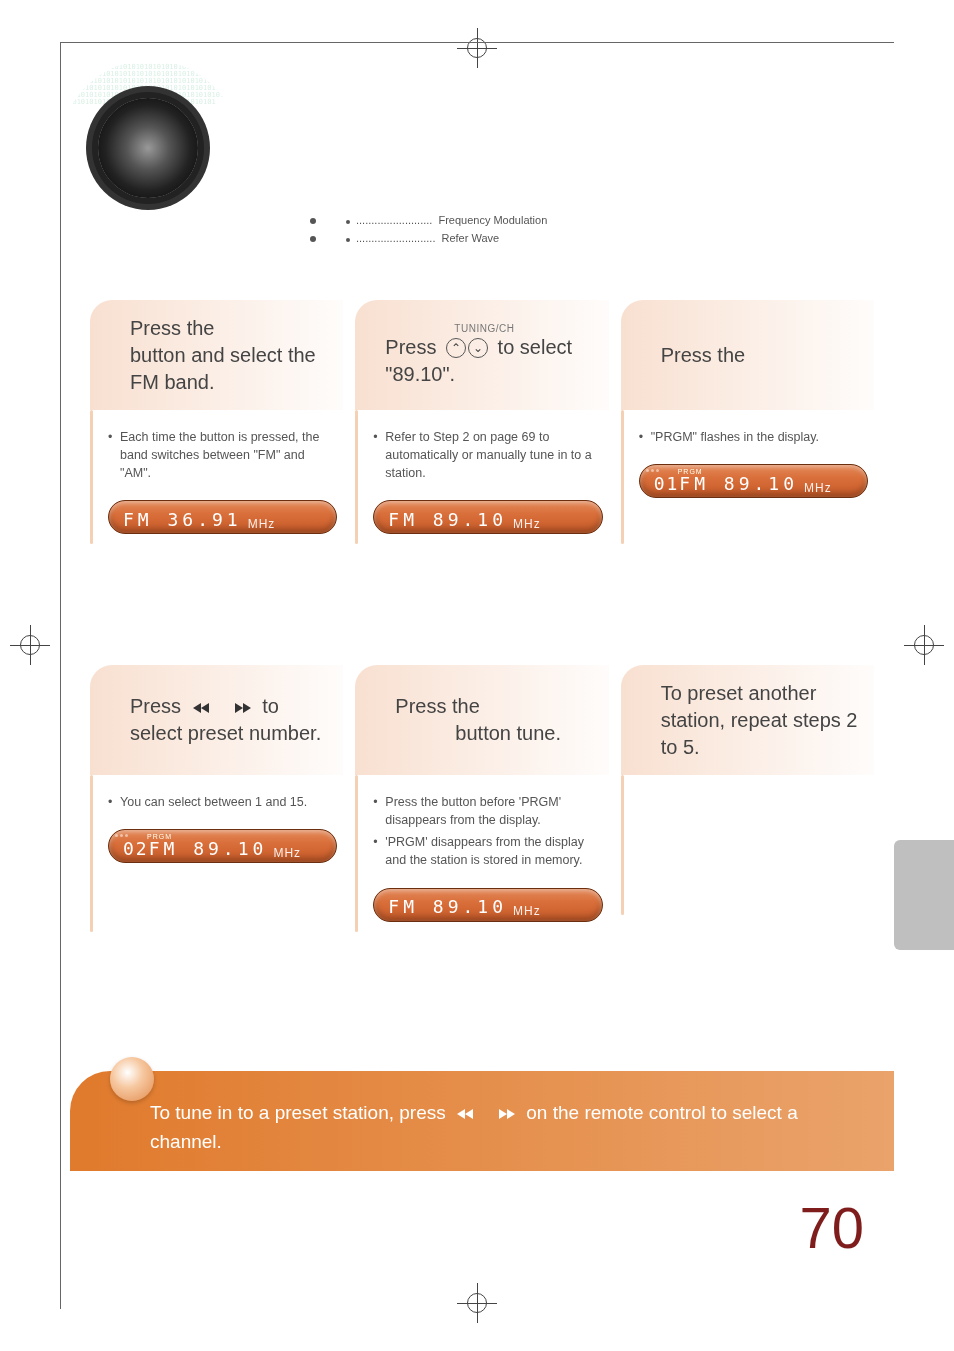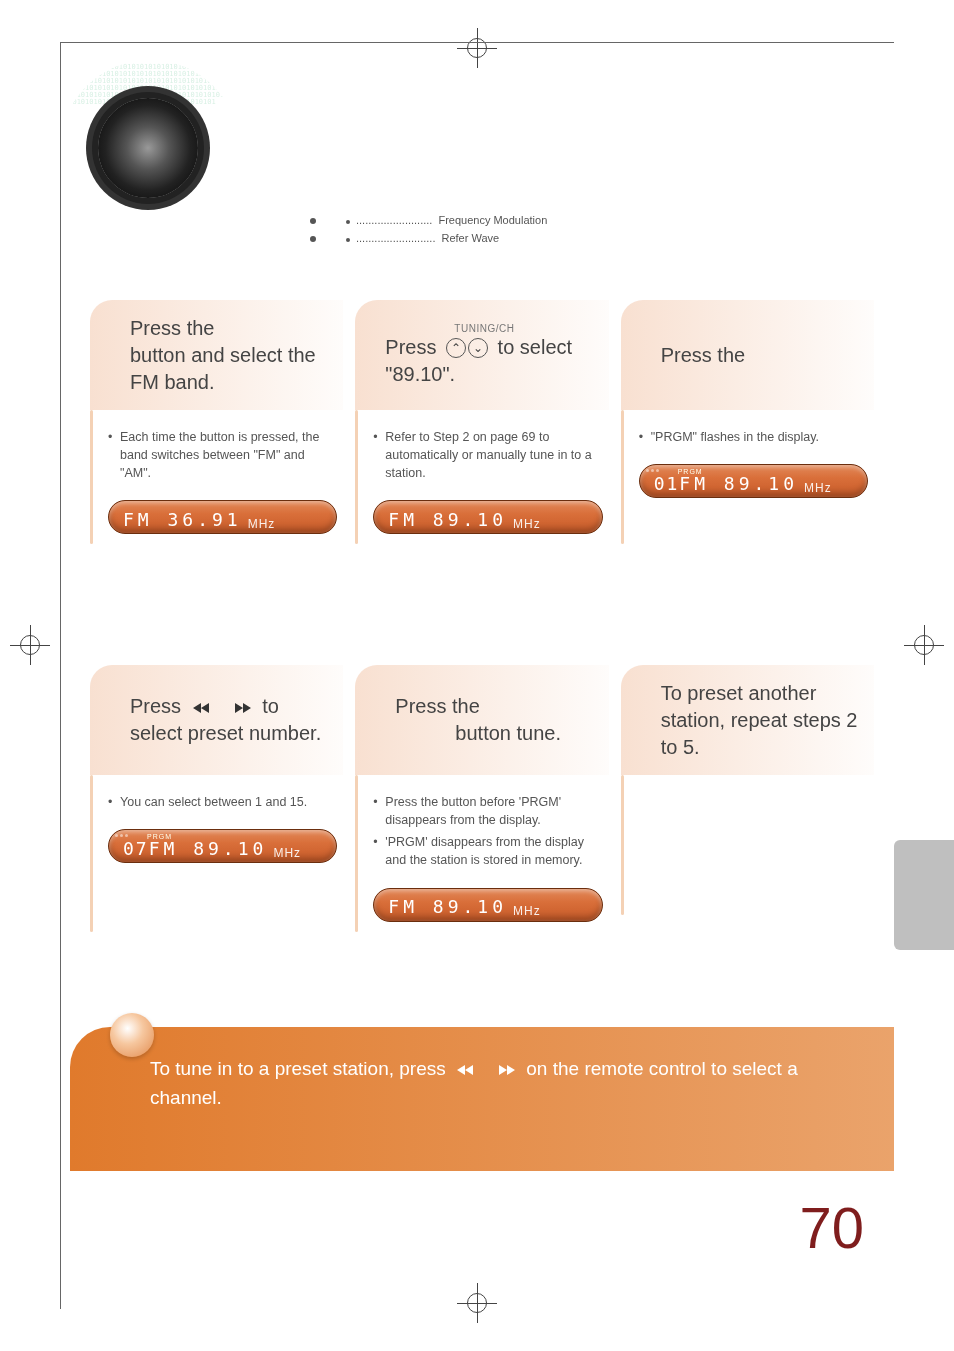--- a/index.html
+++ b/index.html
@@ -89,21 +89,21 @@
   .lcd .prgm-badge { position:absolute; top:2px; left:38px; font-size:7px; letter-spacing:1px; color:#ffe; font-family:Arial; }
   .lcd .unit { font-size:12px; letter-spacing:1px; margin-left:6px; font-family:Arial; opacity:.9; }
   .lcd.pre .pre-num { font-family:monospace; letter-spacing:2px; }
   .lcd .dots { position:absolute; left:6px; top:4px; display:flex; gap:2px; }
   .lcd .dots span { width:3px; height:3px; background:rgba(255,255,255,.5); border-radius:50%; }
 
   .footer-bar {
     position:absolute; left:0; right:0; bottom:120px;
     background: linear-gradient(to right, #e07a2c, #eaa36b);
     border-top-left-radius: 40px;
-    height: 144px;
+    height: 100px;
     padding: 28px 40px 0 80px;
   }
   .footer-bar .circle { position:absolute; left:40px; top:-14px; width:44px; height:44px; border-radius:50%; background: radial-gradient(circle at 40% 35%, #fff 0%, #f6c79f 40%, #e28b4e 100%); box-shadow: 0 2px 4px rgba(0,0,0,.2); }
   .footer-bar p { color:#fff; font-size:19px; line-height:1.5; }
 
   .page-num { position:absolute; right:30px; bottom:30px; font-size:58px; color:#7f1d1d; font-weight:300; }
 
   .right-tab { position:absolute; right:-60px; top:780px; width:60px; height:110px; background:#bfbfbf; border-top-left-radius:6px; border-bottom-left-radius:6px; }
 
   .seg { font-family: monospace; }
@@ -238,21 +238,21 @@
         <ul>
             <li>You can select between 1 and 15.</li>
           </ul>
         <div class="lcd pre">
           <div class="dots">
               <span></span>
               <span></span>
               <span></span>
             </div>
           <span class="prgm-badge">PRGM</span>
-          <span class="pre-num">07</span>
+          <span class="pre-num">02</span>
           <span class="seg">FM  89.10</span>
           <span class="unit">MHz</span>
         </div>
       </div>
     </div>
 
     <div class="step">
       <div class="step-head">
         <div><span>Press the</span></div>
         <div style="padding-left:60px;"><span>button tune.</span></div>

